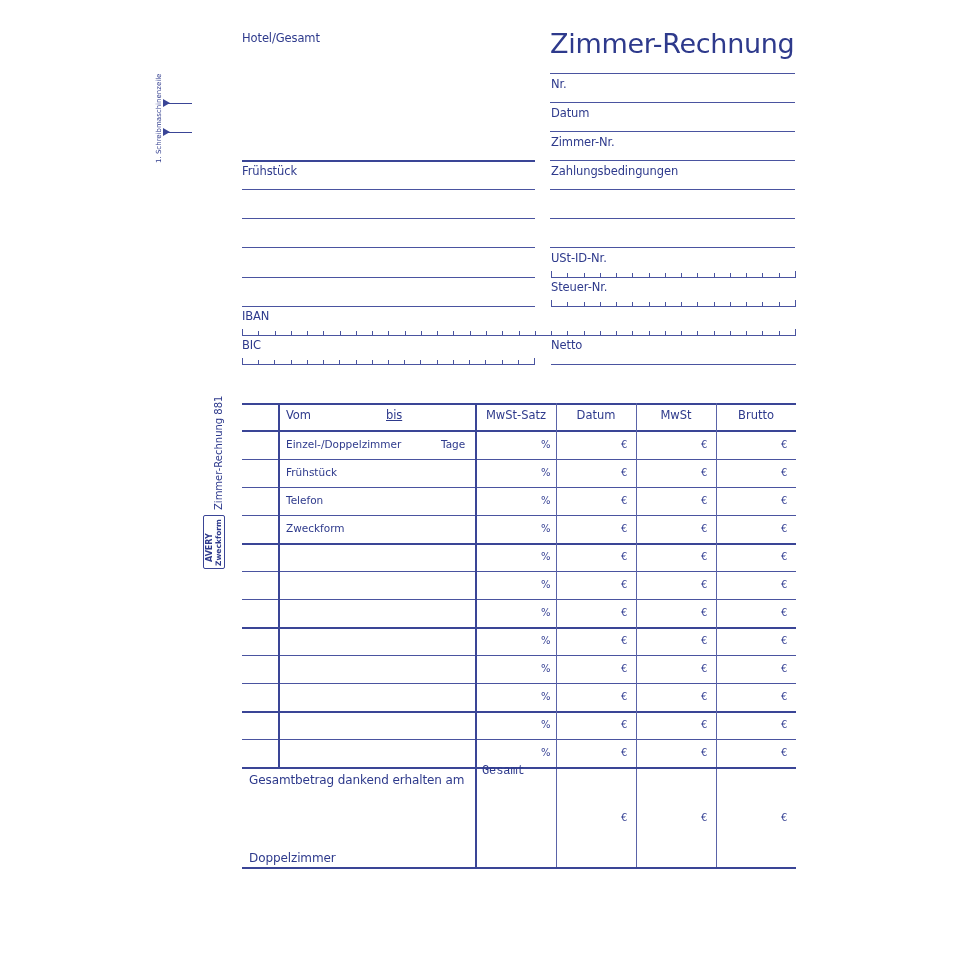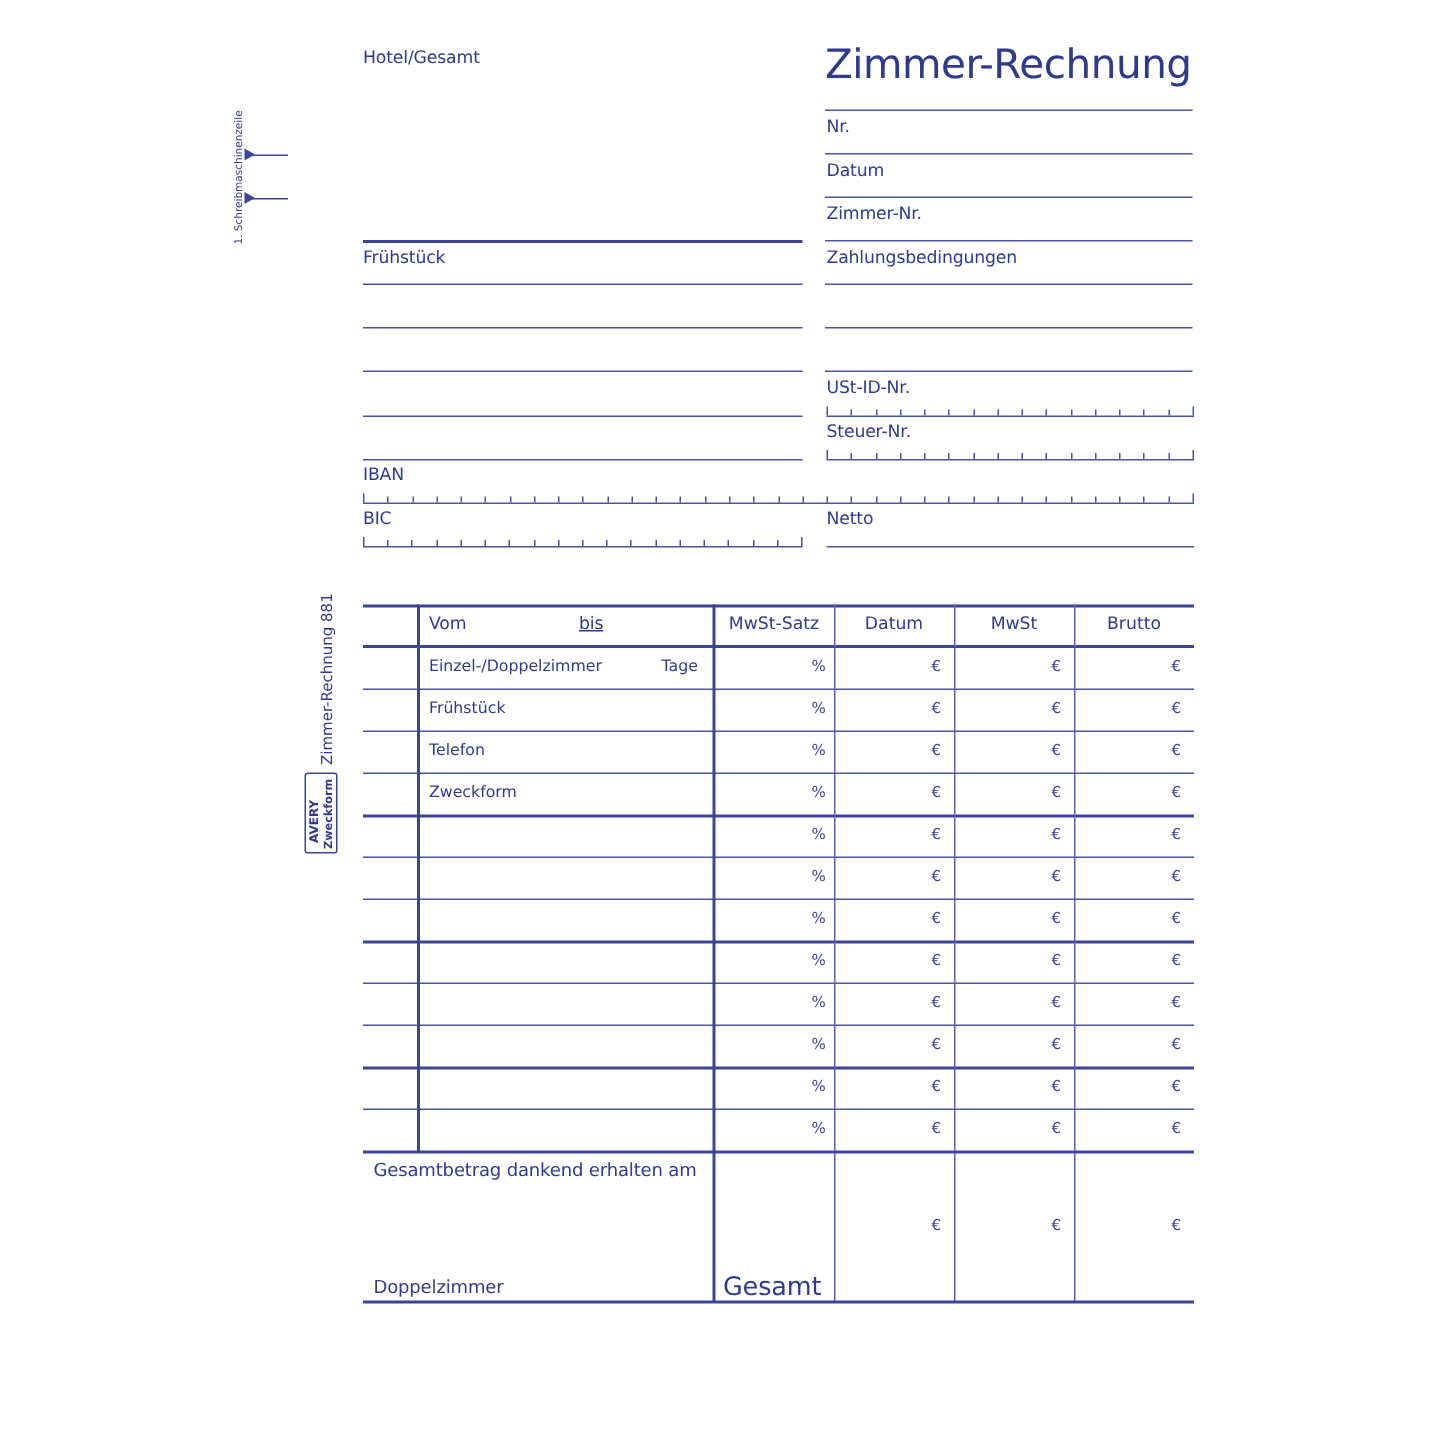--- a/index.html
+++ b/index.html
@@ -273,18 +273,18 @@
 
   <div class="grid-v thick" style="left:278px; top:403px; height:365px;"></div>
   <div class="grid-v thick" style="left:475px; top:403px; height:465px;"></div>
   <div class="grid-v" style="left:556px; top:403px; height:465px;"></div>
   <div class="grid-v" style="left:636px; top:403px; height:465px;"></div>
   <div class="grid-v" style="left:716px; top:403px; height:465px;"></div>
 
   <div class="hline thick" style="left:242px; top:767px; width:554px;"></div>
   <div class="lbl" style="left:249px; top:773px; font-size:12px;">Gesamtbetrag dankend erhalten am</div>
   <div class="lbl" style="left:249px; top:851px; font-size:12px;">Doppelzimmer</div>
-  <div class="lbl" style="left:482px; top:848px; font-size:17px;">Gesamt</div>
+  <div class="lbl" style="left:482px; top:764px; font-size:12px;font-family:Liberation Mono, monospace;">Gesamt</div>
   <div class="cell-sym" style="left:621px; top:812px;">€</div>
   <div class="cell-sym" style="left:701px; top:812px;">€</div>
   <div class="cell-sym" style="left:781px; top:812px;">€</div>
   <div class="hline thick" style="left:242px; top:867px; width:554px;"></div>
 </div>
 
 </body></html>

